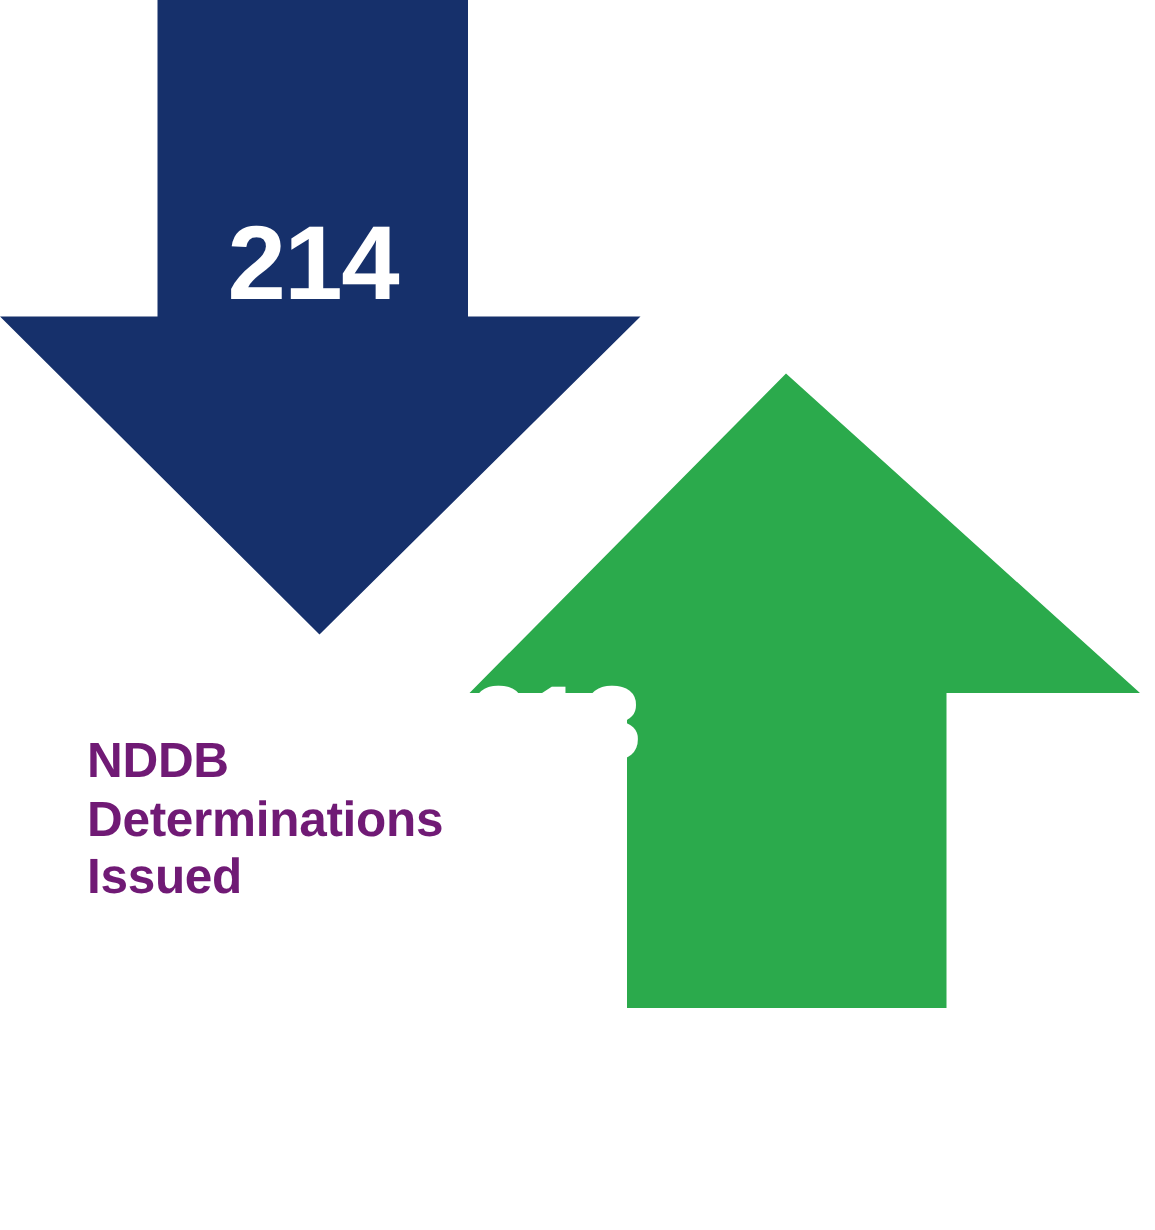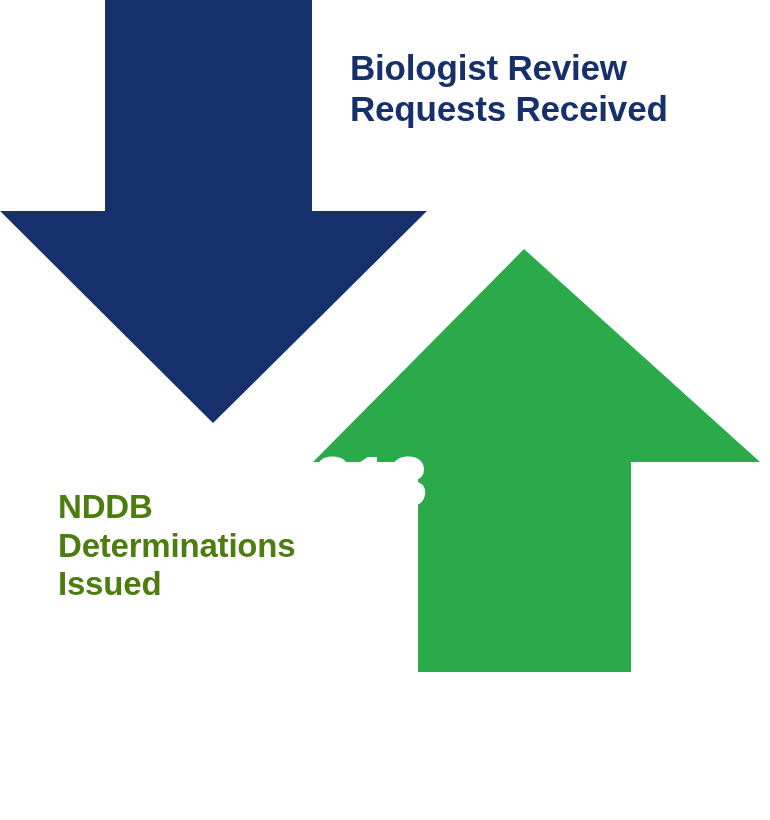--- a/index.html
+++ b/index.html
@@ -60,37 +60,36 @@
     width: 410px;
     font-size: 35px;
     color: #16306B;
     letter-spacing: -0.2px;
   }
   #label-up {
     left: 58px;
     top: 488px;
     width: 340px;
     font-size: 33px;
-    color: #4d7c0f;
+    color: #701a75;
     letter-spacing: -0.2px;
   }
 </style>
 </head>
 <body>
 
 <div id="canvas">
 
   <svg class="arrow-svg" viewBox="0 0 770 820" aria-hidden="true">
     <polygon points="105,0 312,0 312,211 427,211 213,423 0,211 105,211" fill="#16306B"></polygon>
     <polygon points="524,249 760,462 631,462 631,672 418,672 418,462 313,462" fill="#2BAA4C"></polygon>
   </svg>
 
+  <div class="num" id="num-down">214</div>
 
   <div class="num" id="num-up">213</div>
 
-  <div class="label" id="label-down">Biologist Review
-Requests Received</div>
 
   <div class="label" id="label-up">NDDB
 Determinations
 Issued</div>
 
 </div>
 
 </body></html>

